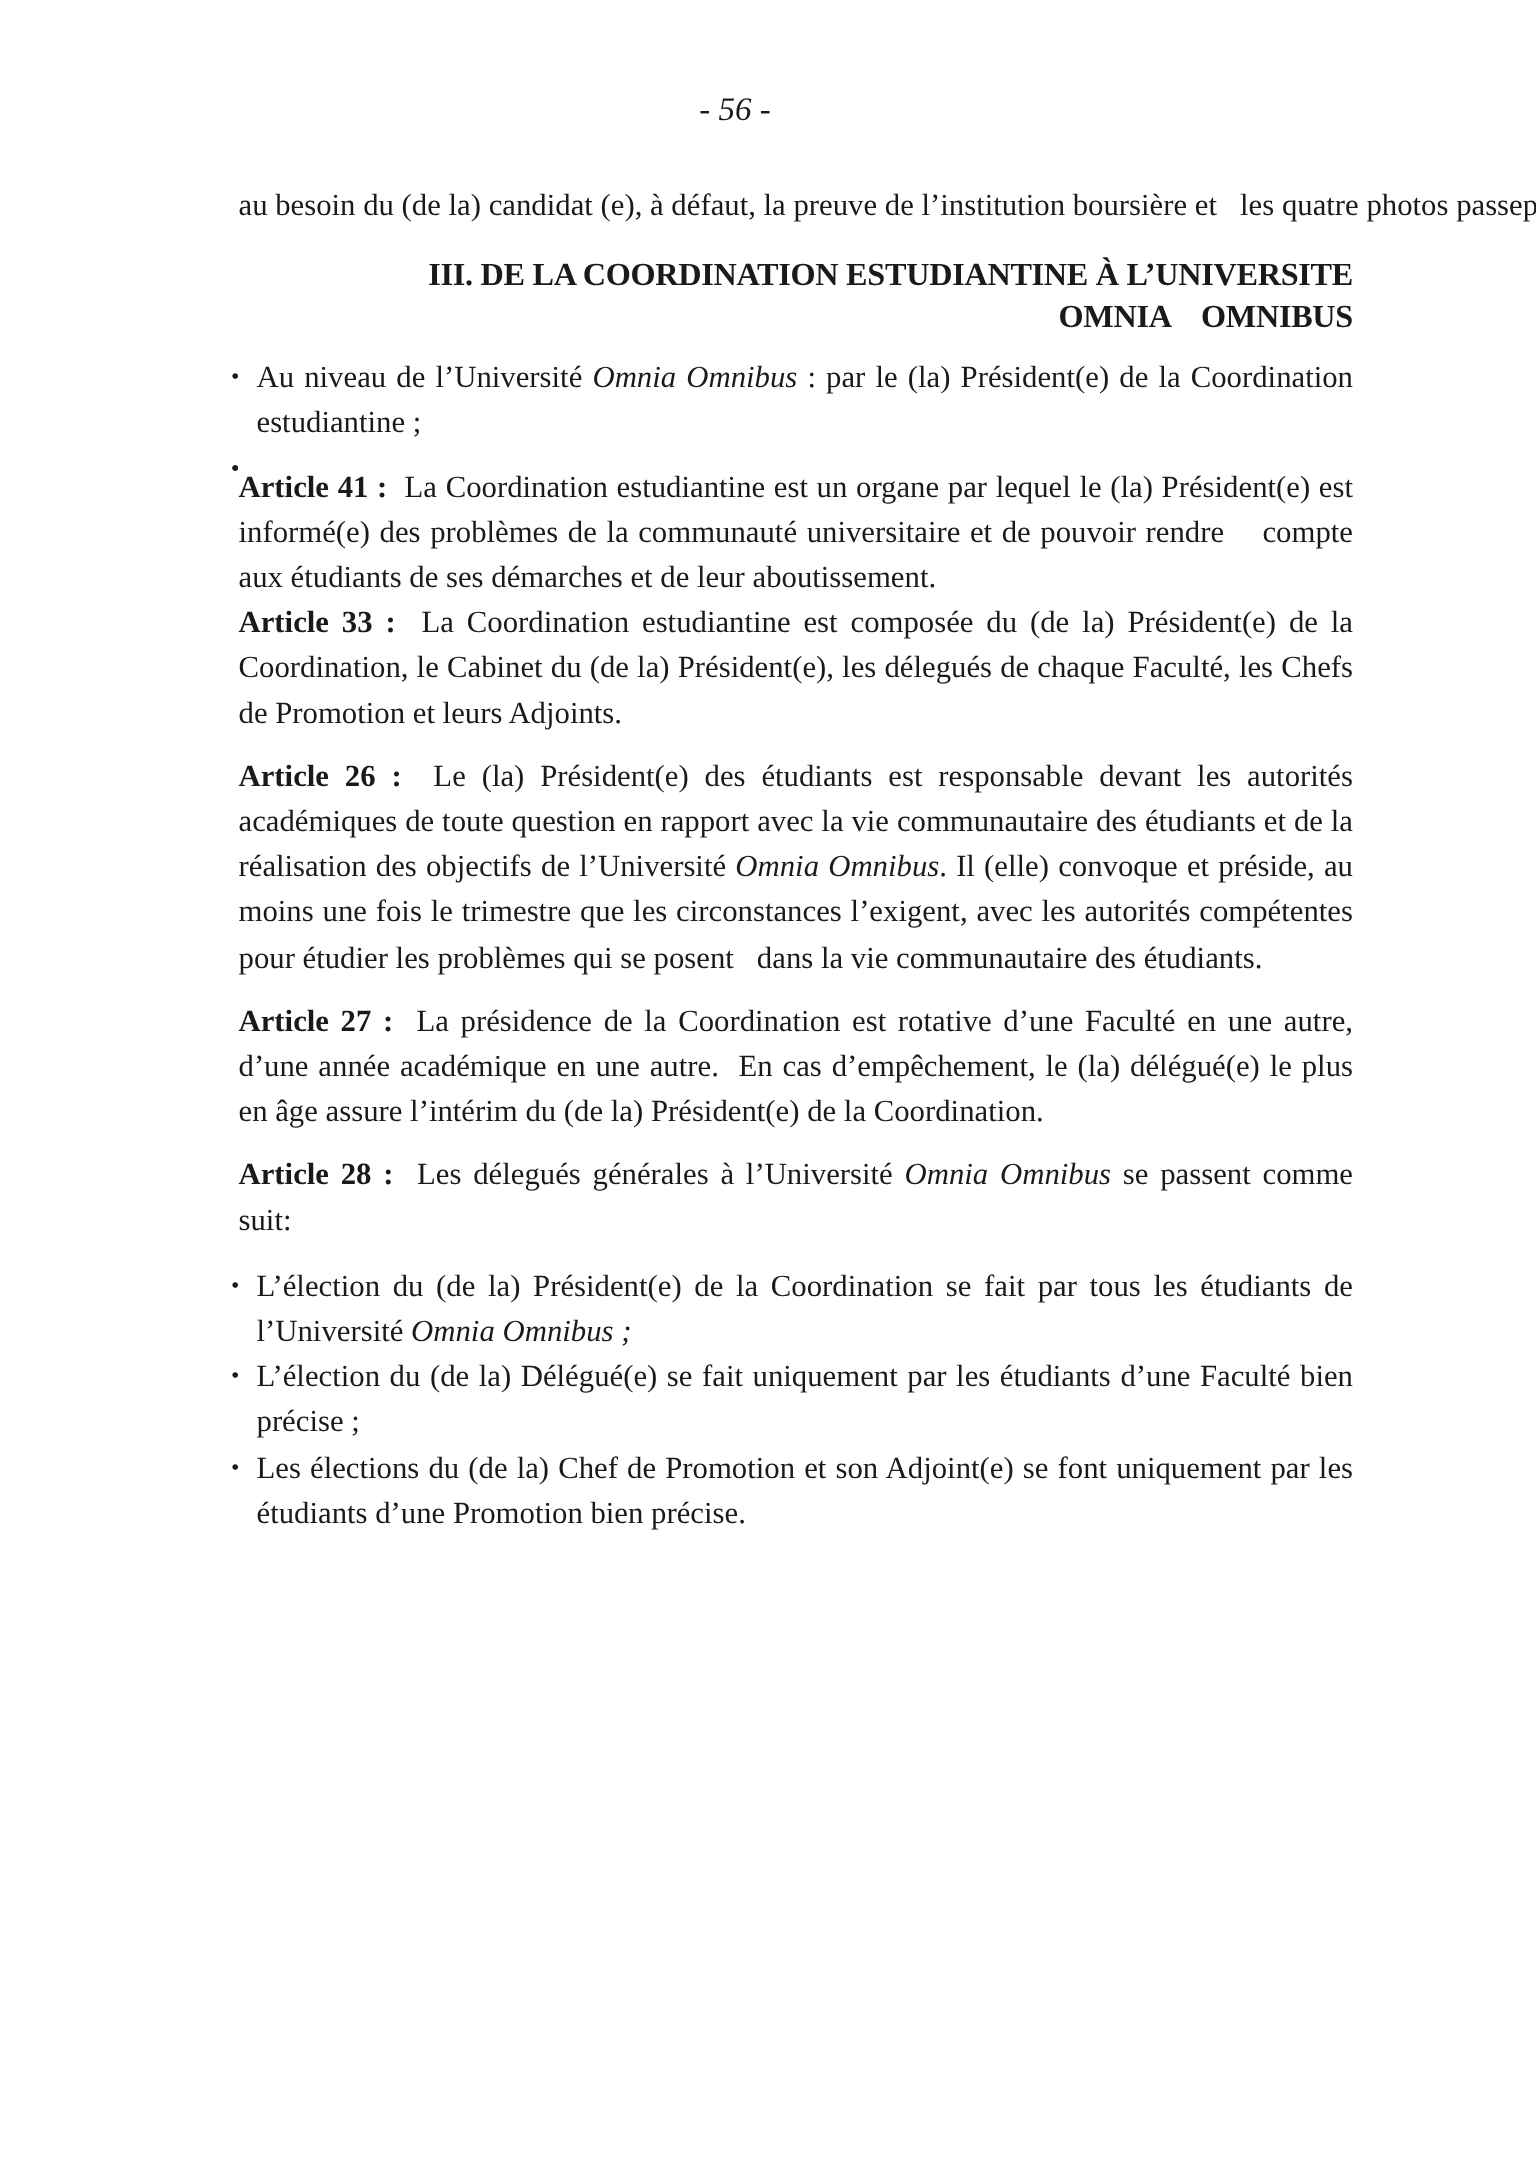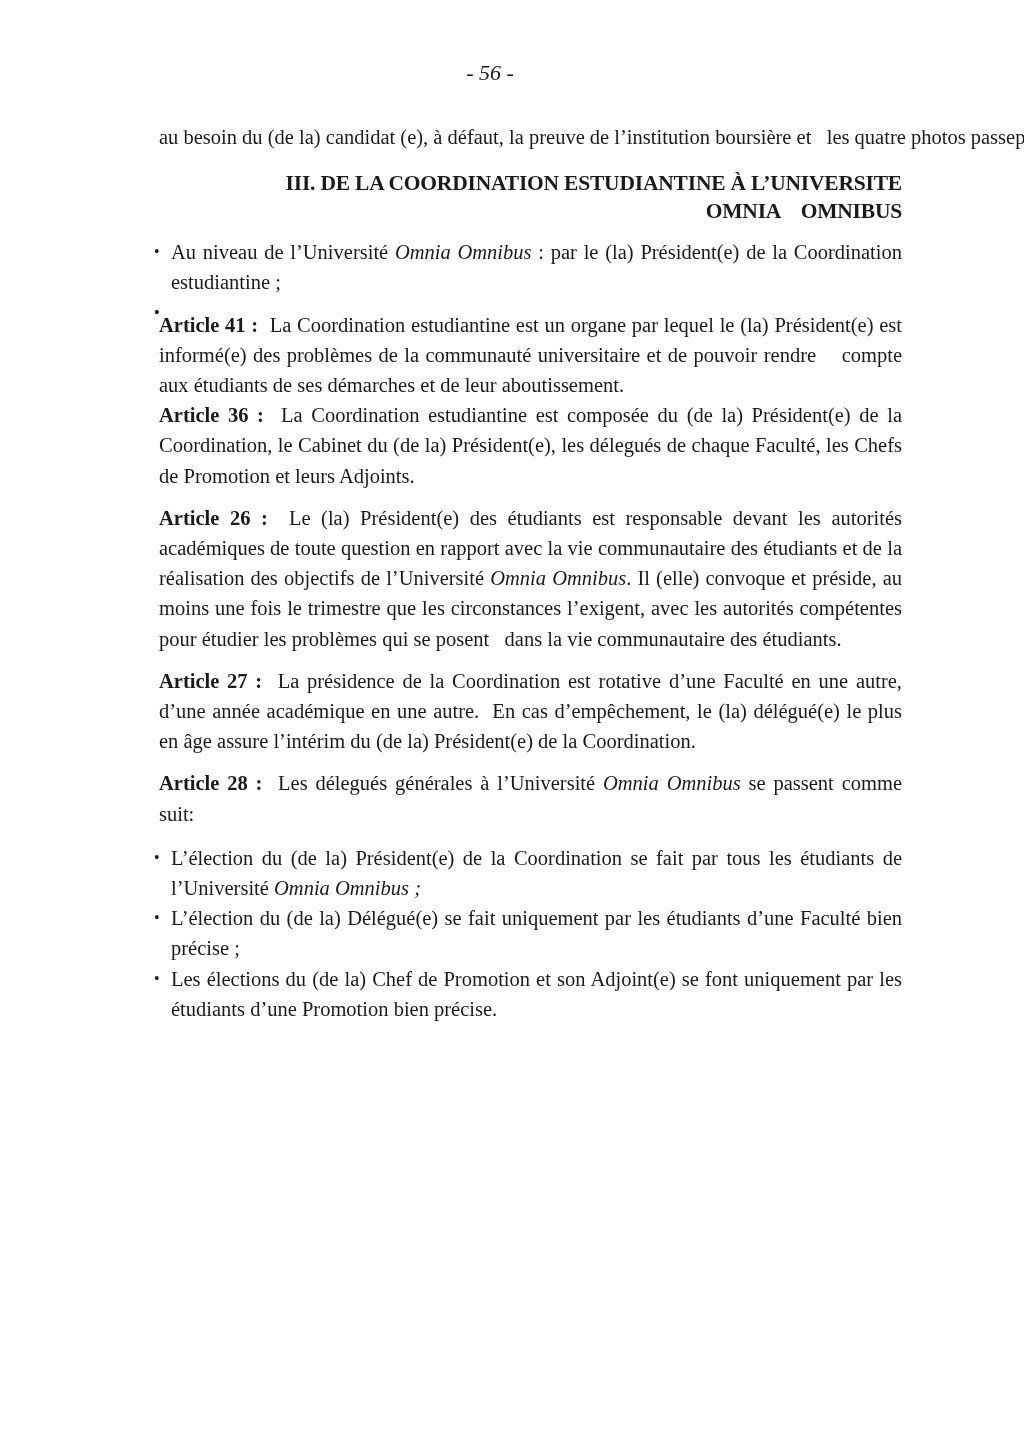--- a/index.html
+++ b/index.html
@@ -52,21 +52,21 @@
       <li><span class="bullet">•</span></li>
       <li><span class="bullet">•</span></li>
     </ul>
   </div>
 
   <div class="article">
     <p><span class="art-label">Article 41 :</span><span class="gap" style="white-space: pre-wrap;">  La Coordination estudiantine est un organe par lequel le (la) Président(e) est     informé(e) des problèmes de la communauté universitaire et de pouvoir rendre    compte aux étudiants de ses démarches et de leur aboutissement.</span></p>
   </div>
 
   <div class="article tight">
-    <p><span class="art-label">Article 36 :</span><span style="white-space: pre-wrap;">  La Coordination estudiantine est composée du (de la) Président(e) de la    Coordination, le Cabinet du (de la) Président(e), les délegués de chaque Faculté, les Chefs de Promotion et leurs Adjoints.</span></p>
+    <p><span class="art-label">Article 33 :</span><span style="white-space: pre-wrap;">  La Coordination estudiantine est composée du (de la) Président(e) de la    Coordination, le Cabinet du (de la) Président(e), les délegués de chaque Faculté, les Chefs de Promotion et leurs Adjoints.</span></p>
   </div>
 
   <div class="article">
     <p><span class="art-label">Article 26 :</span><span style="white-space: pre-wrap;">  Le (la) Président(e) des étudiants est responsable devant les autorités académiques de toute question en rapport avec la vie communautaire des étudiants et de la réalisation des objectifs de l’Université </span><em>Omnia Omnibus</em><span style="white-space: pre-wrap;">. Il (elle) convoque et préside, au moins une fois le trimestre que les circonstances l’exigent, avec les autorités compétentes pour étudier les problèmes qui se posent   dans la vie communautaire des étudiants.</span></p>
   </div>
 
   <div class="article">
     <p><span class="art-label">Article 27 :</span><span style="white-space: pre-wrap;">  La présidence de la Coordination est rotative d’une Faculté en une autre, d’une année académique en une autre.  En cas d’empêchement, le (la) délégué(e) le plus en âge assure l’intérim du (de la) Président(e) de la Coordination.</span></p>
   </div>
 

